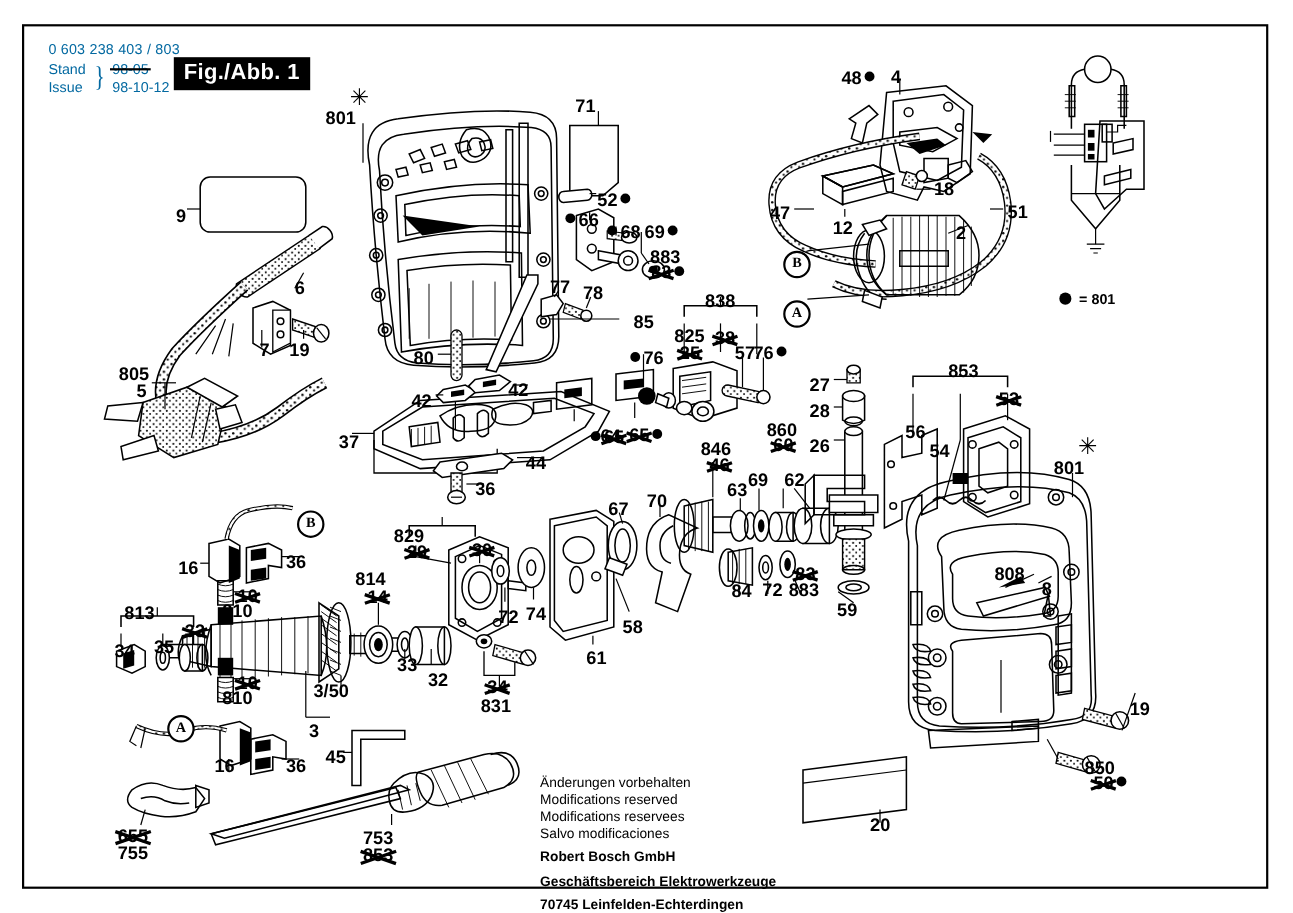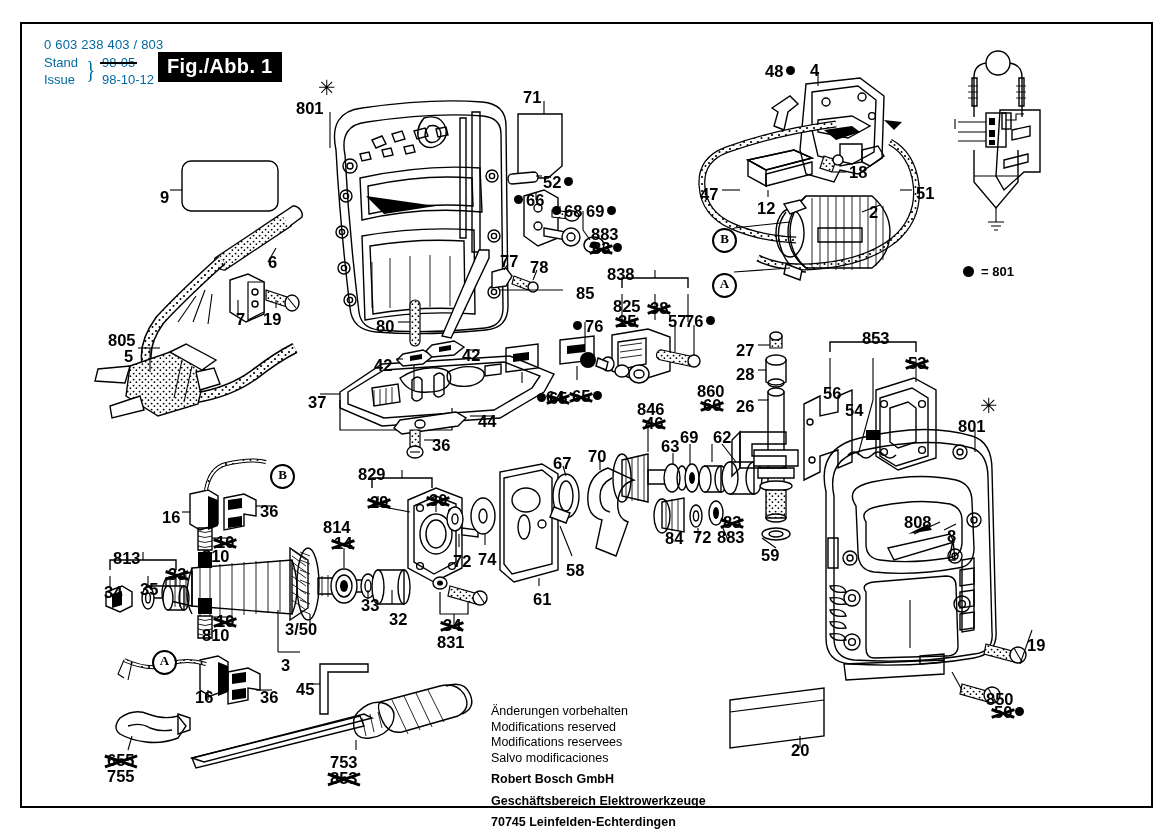--- a/index.html
+++ b/index.html
@@ -879,21 +879,21 @@
       <div class="lbl" style="left: 543px; top: 174px;"><span>52</span><span class="d"></span></div>
       <div class="lbl" style="left: 514px; top: 192px;"><span class="dl"></span><span>66</span></div>
       <div class="lbl" style="left: 552px; top: 203px;"><span class="dl"></span><span>68</span></div>
       <div class="lbl" style="left: 586px; top: 203px;"><span>69</span><span class="d"></span></div>
       <div class="lbl" style="left: 591px; top: 226px;"><span>883</span></div>
       <div class="lbl" style="left: 592px; top: 240px;"><span class="xout">83</span><span class="d"></span></div>
       <div class="lbl" style="left: 500px; top: 253px;"><span>77</span></div>
       <div class="lbl" style="left: 530px; top: 259px;"><span>78</span></div>
       <div class="lbl" style="left: 576px; top: 285px;"><span>85</span></div>
       <div class="lbl" style="left: 376px; top: 318px;"><span>80</span></div>
-      <div class="lbl" style="left: 607px; top: 266px;"><span>838</span></div>
+      <div class="lbl" style="left: 641px; top: 266px;"><span>838</span></div>
       <div class="lbl" style="left: 613px; top: 298px;"><span>825</span></div>
       <div class="lbl" style="left: 618px; top: 313px;"><span class="xout">25</span></div>
       <div class="lbl" style="left: 650px; top: 300px;"><span class="xout">38</span></div>
       <div class="lbl" style="left: 668px; top: 313px;"><span>57</span></div>
       <div class="lbl" style="left: 685px; top: 313px;"><span>76</span><span class="d"></span></div>
       <div class="lbl" style="left: 573px; top: 318px;"><span class="dl"></span><span>76</span></div>
       <div class="lbl" style="left: 374px; top: 357px;"><span>42</span></div>
       <div class="lbl" style="left: 462px; top: 347px;"><span>42</span></div>
       <div class="lbl" style="left: 308px; top: 394px;"><span>37</span></div>
       <div class="lbl" style="left: 537px; top: 390px;"><span class="dl"></span><span class="xout">65</span></div>
@@ -919,21 +919,21 @@
       <div class="ast" style="left: 980px; top: 396px;">✳</div>
       <div class="lbl" style="left: 637px; top: 401px;"><span>846</span></div>
       <div class="lbl" style="left: 645px; top: 415px;"><span class="xout">46</span></div>
       <div class="lbl" style="left: 697px; top: 383px;"><span>860</span></div>
       <div class="lbl" style="left: 703px; top: 397px;"><span class="xout">60</span></div>
       <div class="lbl" style="left: 661px; top: 438px;"><span>63</span></div>
       <div class="lbl" style="left: 680px; top: 429px;"><span>69</span></div>
       <div class="lbl" style="left: 713px; top: 429px;"><span>62</span></div>
       <div class="lbl" style="left: 553px; top: 455px;"><span>67</span></div>
       <div class="lbl" style="left: 588px; top: 448px;"><span>70</span></div>
-      <div class="lbl" style="left: 358px; top: 466px;"><span>829</span></div>
+      <div class="lbl" style="left: 358px; top: 480px;"><span>829</span></div>
       <div class="lbl" style="left: 370px; top: 494px;"><span class="xout">29</span></div>
       <div class="lbl" style="left: 429px; top: 492px;"><span class="xout">30</span></div>
       <div class="lbl" style="left: 323px; top: 519px;"><span>814</span></div>
       <div class="lbl" style="left: 334px; top: 535px;"><span class="xout">14</span></div>
       <div class="lbl" style="left: 162px; top: 509px;"><span>16</span></div>
       <div class="lbl" style="left: 260px; top: 503px;"><span>36</span></div>
       <div class="lbl" style="left: 216px; top: 534px;"><span class="xout">10</span></div>
       <div class="lbl" style="left: 202px; top: 548px;"><span>810</span></div>
       <div class="lbl" style="left: 113px; top: 550px;"><span>813</span></div>
       <div class="lbl" style="left: 104px; top: 584px;"><span>34</span></div>

